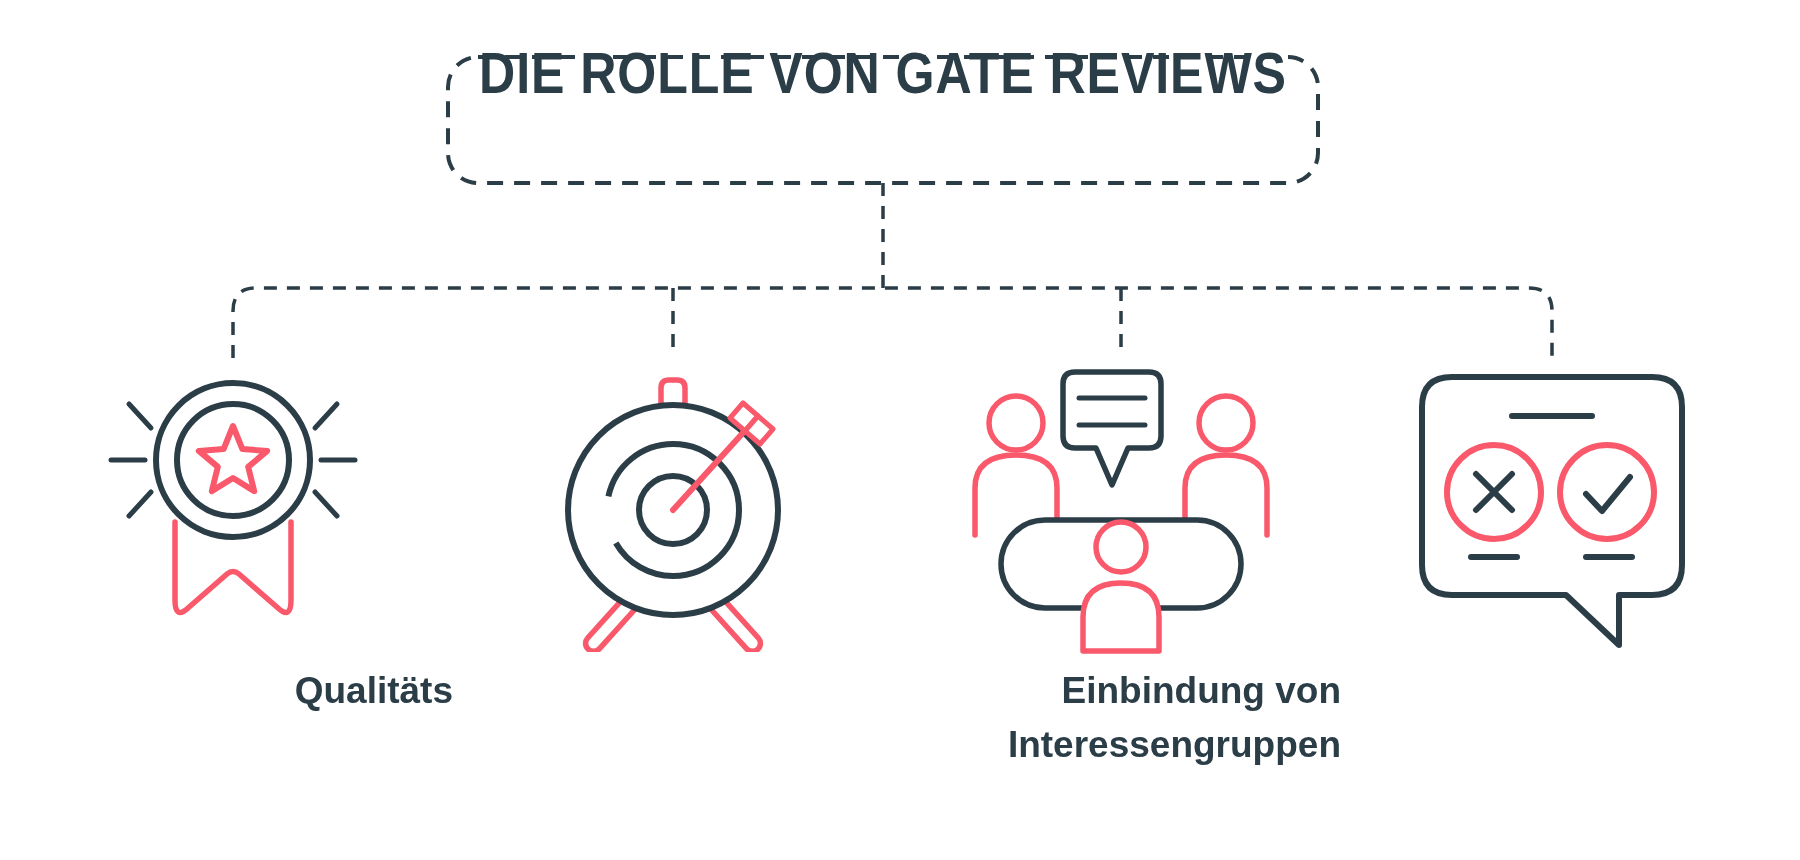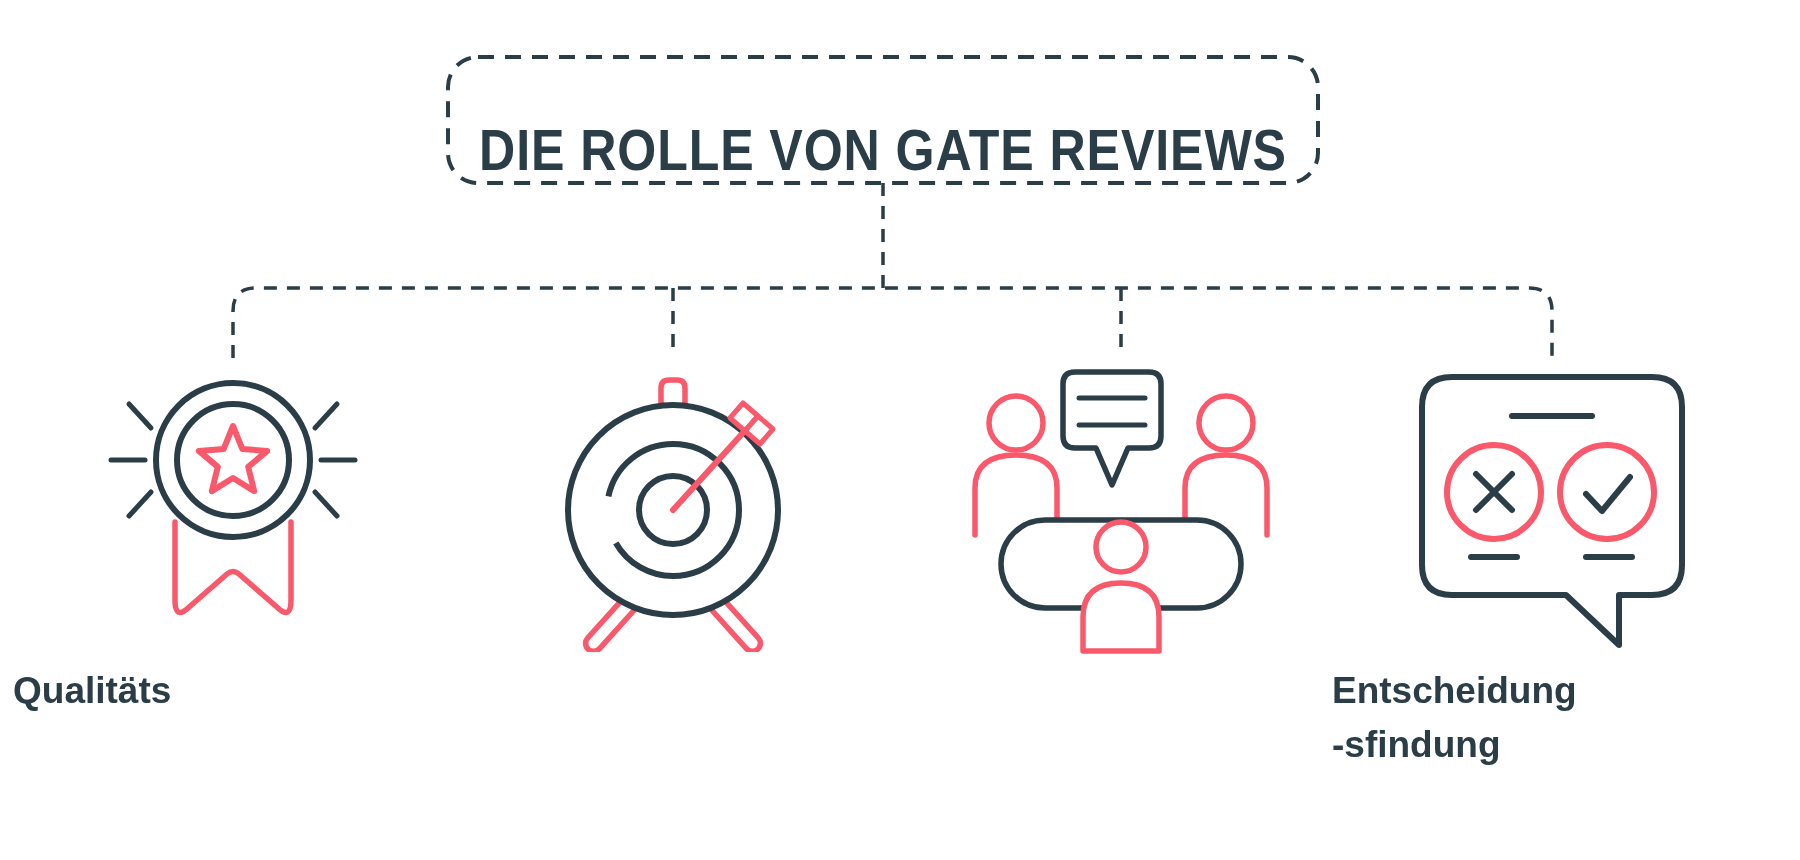--- a/index.html
+++ b/index.html
@@ -9,39 +9,39 @@
   }
   *{margin:0;padding:0;box-sizing:border-box;}
   body{background:#e9e9e9;font-family:"Liberation Sans",sans-serif;}
   .canvas{
     position:relative;width:1800px;height:860px;background:var(--bg);overflow:hidden;
   }
   .connector-layer{position:absolute;left:0;top:0;width:1800px;height:860px;}
   .dash-rect{fill:none;stroke:var(--ink);stroke-width:4;stroke-dasharray:16 11;}
   .dash-line{fill:none;stroke:var(--ink);stroke-width:3.5;stroke-dasharray:13 10;}
   .title-box{
-    position:absolute;left:448px;top:57px;width:870px;height:126px;
-    display:flex;align-items:flex-end;justify-content:center;
+    position:absolute;left:448px;top:40px;width:870px;height:126px;
+    display:flex;align-items:flex-start;justify-content:center;
   }
   .title-text{
     font-size:57px;font-weight:700;letter-spacing:1px;color:var(--ink);
     transform:scaleX(0.88);white-space:nowrap;
   }
   .icon-svg{position:absolute;}
   .icon-medal{left:93px;top:352px;}
   .icon-target{left:523px;top:352px;}
   .icon-meeting{left:971px;top:355px;}
   .icon-decision{left:1414px;top:362px;}
   .sI{stroke:var(--ink);}
   .sR{stroke:var(--red);}
   .nf{fill:none;}
   .fw{fill:#ffffff;}
   .rc{stroke-linecap:round;stroke-linejoin:round;}
   .col-label{
-    position:absolute;top:664px;width:440px;text-align:left;
+    position:absolute;top:664px;width:440px;text-align:right;
     color:var(--ink);font-size:37px;font-weight:600;line-height:1.45;
   }
   .label-1{left:13px;}
   .label-2{left:453px;}
   .label-3{left:901px;}
   .label-4{left:1332px;}
 </style>
 </head>
 <body>
 
@@ -122,18 +122,18 @@
       <path class="sI nf rc" stroke-width="6" d="M98,112 L62,148"></path>
     </g>
     <path class="sI nf rc" stroke-width="6" d="M172,132 L188,149 L216,115"></path>
     <path class="sI nf rc" stroke-width="6" d="M57,195 H103"></path>
     <path class="sI nf rc" stroke-width="6" d="M172,195 H218"></path>
   </svg>
 
   <div class="col-label label-1">
     <span>Qualitäts</span><br>
   </div>
-  <div class="col-label label-4">
-    <span>Entscheidung</span><br>
-    <span>-sfindung</span>
+  <div class="col-label label-3">
+    <span>Einbindung von</span><br>
+    <span>Interessengruppen</span>
   </div>
 
 </div>
 
 </body></html>

